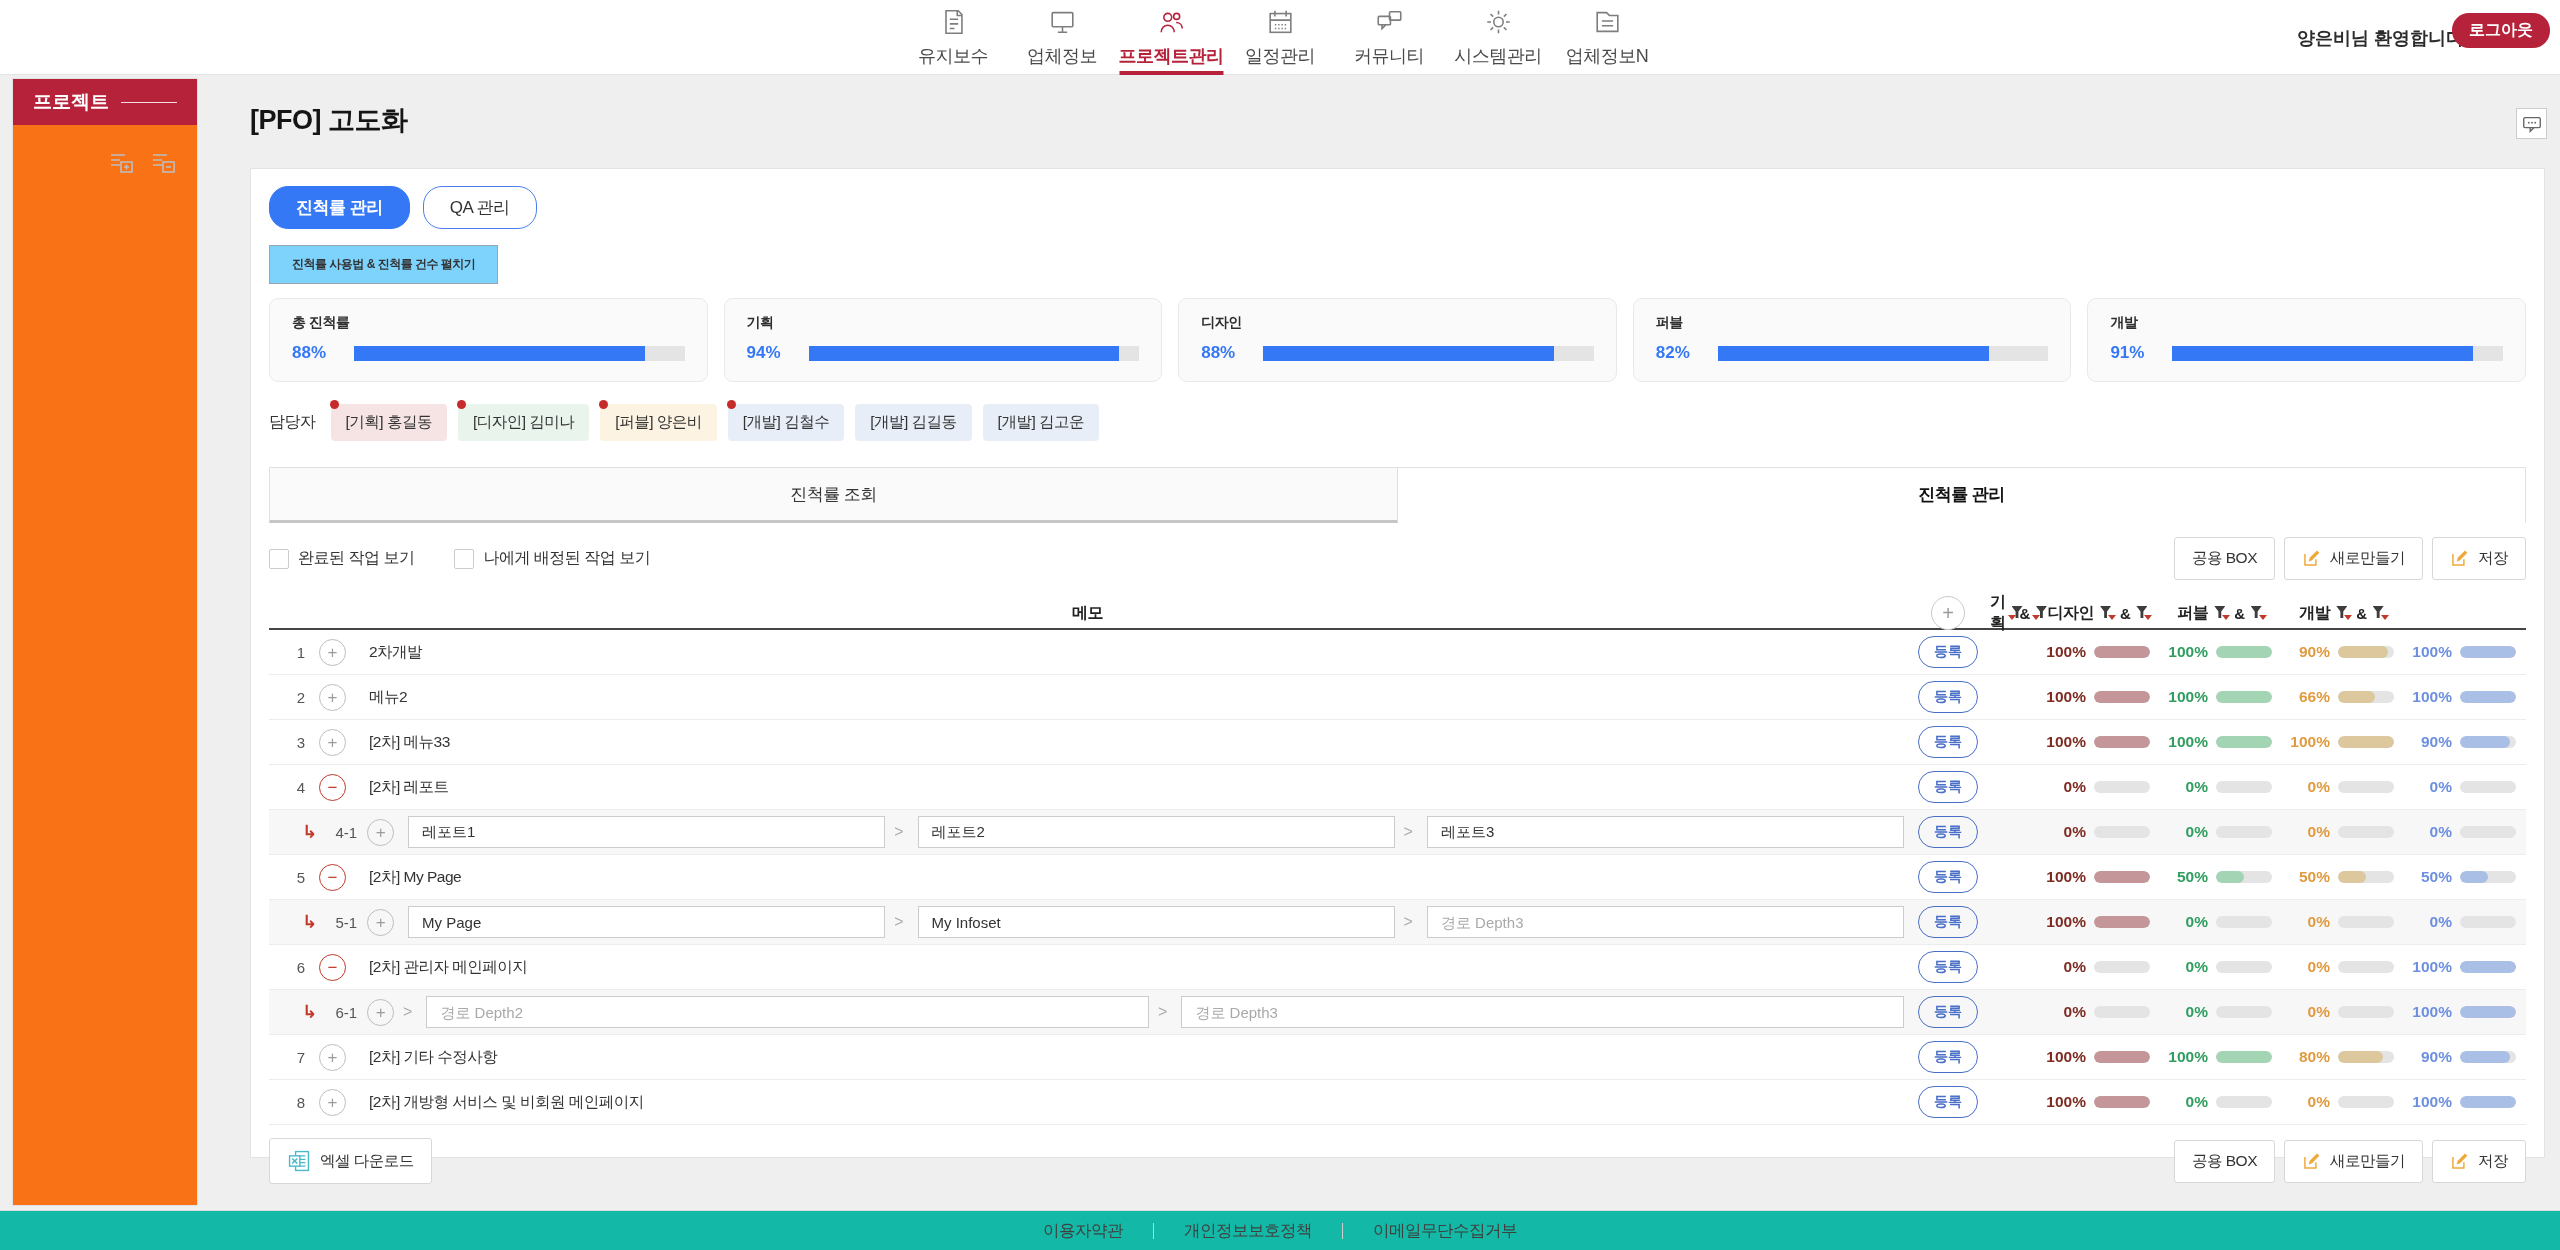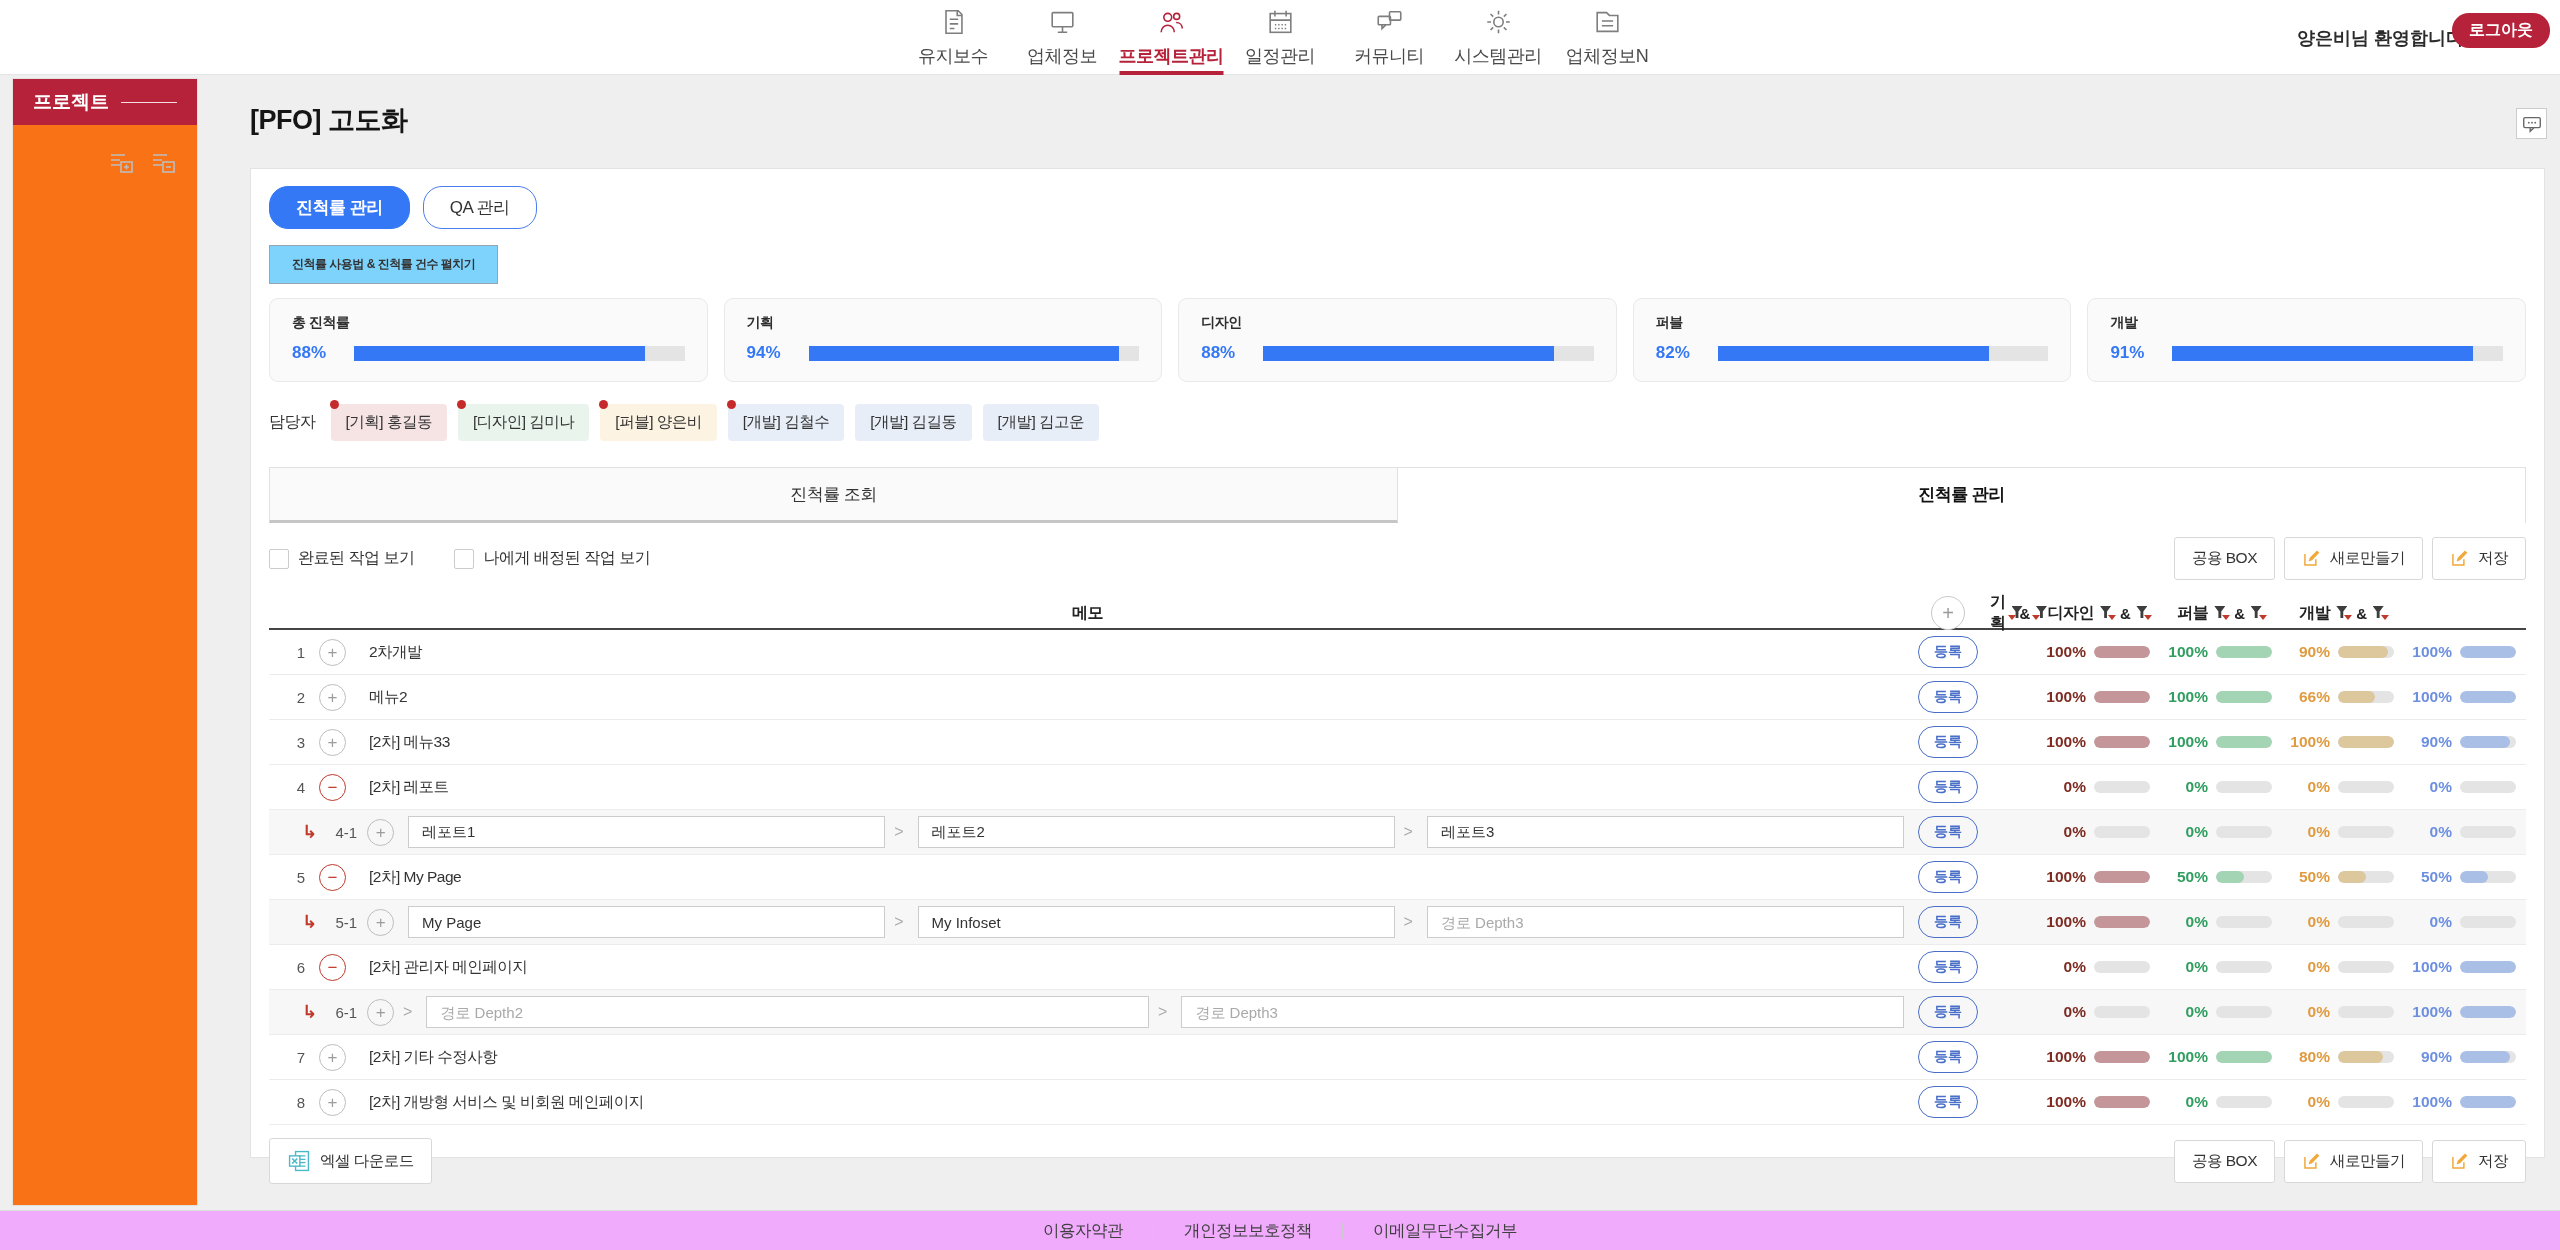--- a/index.html
+++ b/index.html
@@ -105,21 +105,21 @@
   .memo-cell { display:flex; justify-content:center; }
   .reg-btn { border:1.5px solid #4a6fc8; color:#4a6fc8; background:transparent; border-radius:16px; padding:6px 15px; font-size:14px; font-weight:bold; cursor:pointer; font-family:inherit; }
   .pct-cell { display:flex; align-items:center; gap:8px; padding-right:10px; }
   .pct-text { width:48px; text-align:right; font-size:15.5px; font-weight:bold; flex:none; }
   .pct-track { flex:1; height:12px; border-radius:6px; background:#e4e4e4; overflow:hidden; }
   .pct-fill { display:block; height:100%; border-radius:6px; }
 
   .bottom-row { margin:13px 18px; display:flex; align-items:center; }
 
   
-  .footer { position:absolute; left:0; bottom:0; width:2560px; height:40px; background:#f0abfc; border-top:1px solid #ddd; display:flex; align-items:center; justify-content:center; gap:0; }
+  .footer { position:absolute; left:0; bottom:0; width:2560px; height:40px; background:#14b8a6; border-top:1px solid #ddd; display:flex; align-items:center; justify-content:center; gap:0; }
   .footer a { font-size:16.5px; color:#3f3f3f; text-decoration:none; padding:0 30px; letter-spacing:-0.5px; }
   .footer .sep { width:1px; height:16px; background:#ccc; }
 </style>
 </head>
 <body>
 
 <header class="topnav">
   <div class="nav-center">
     <div class="nav-item">
       <svg class="nav-ic" viewBox="0 0 32 32">

